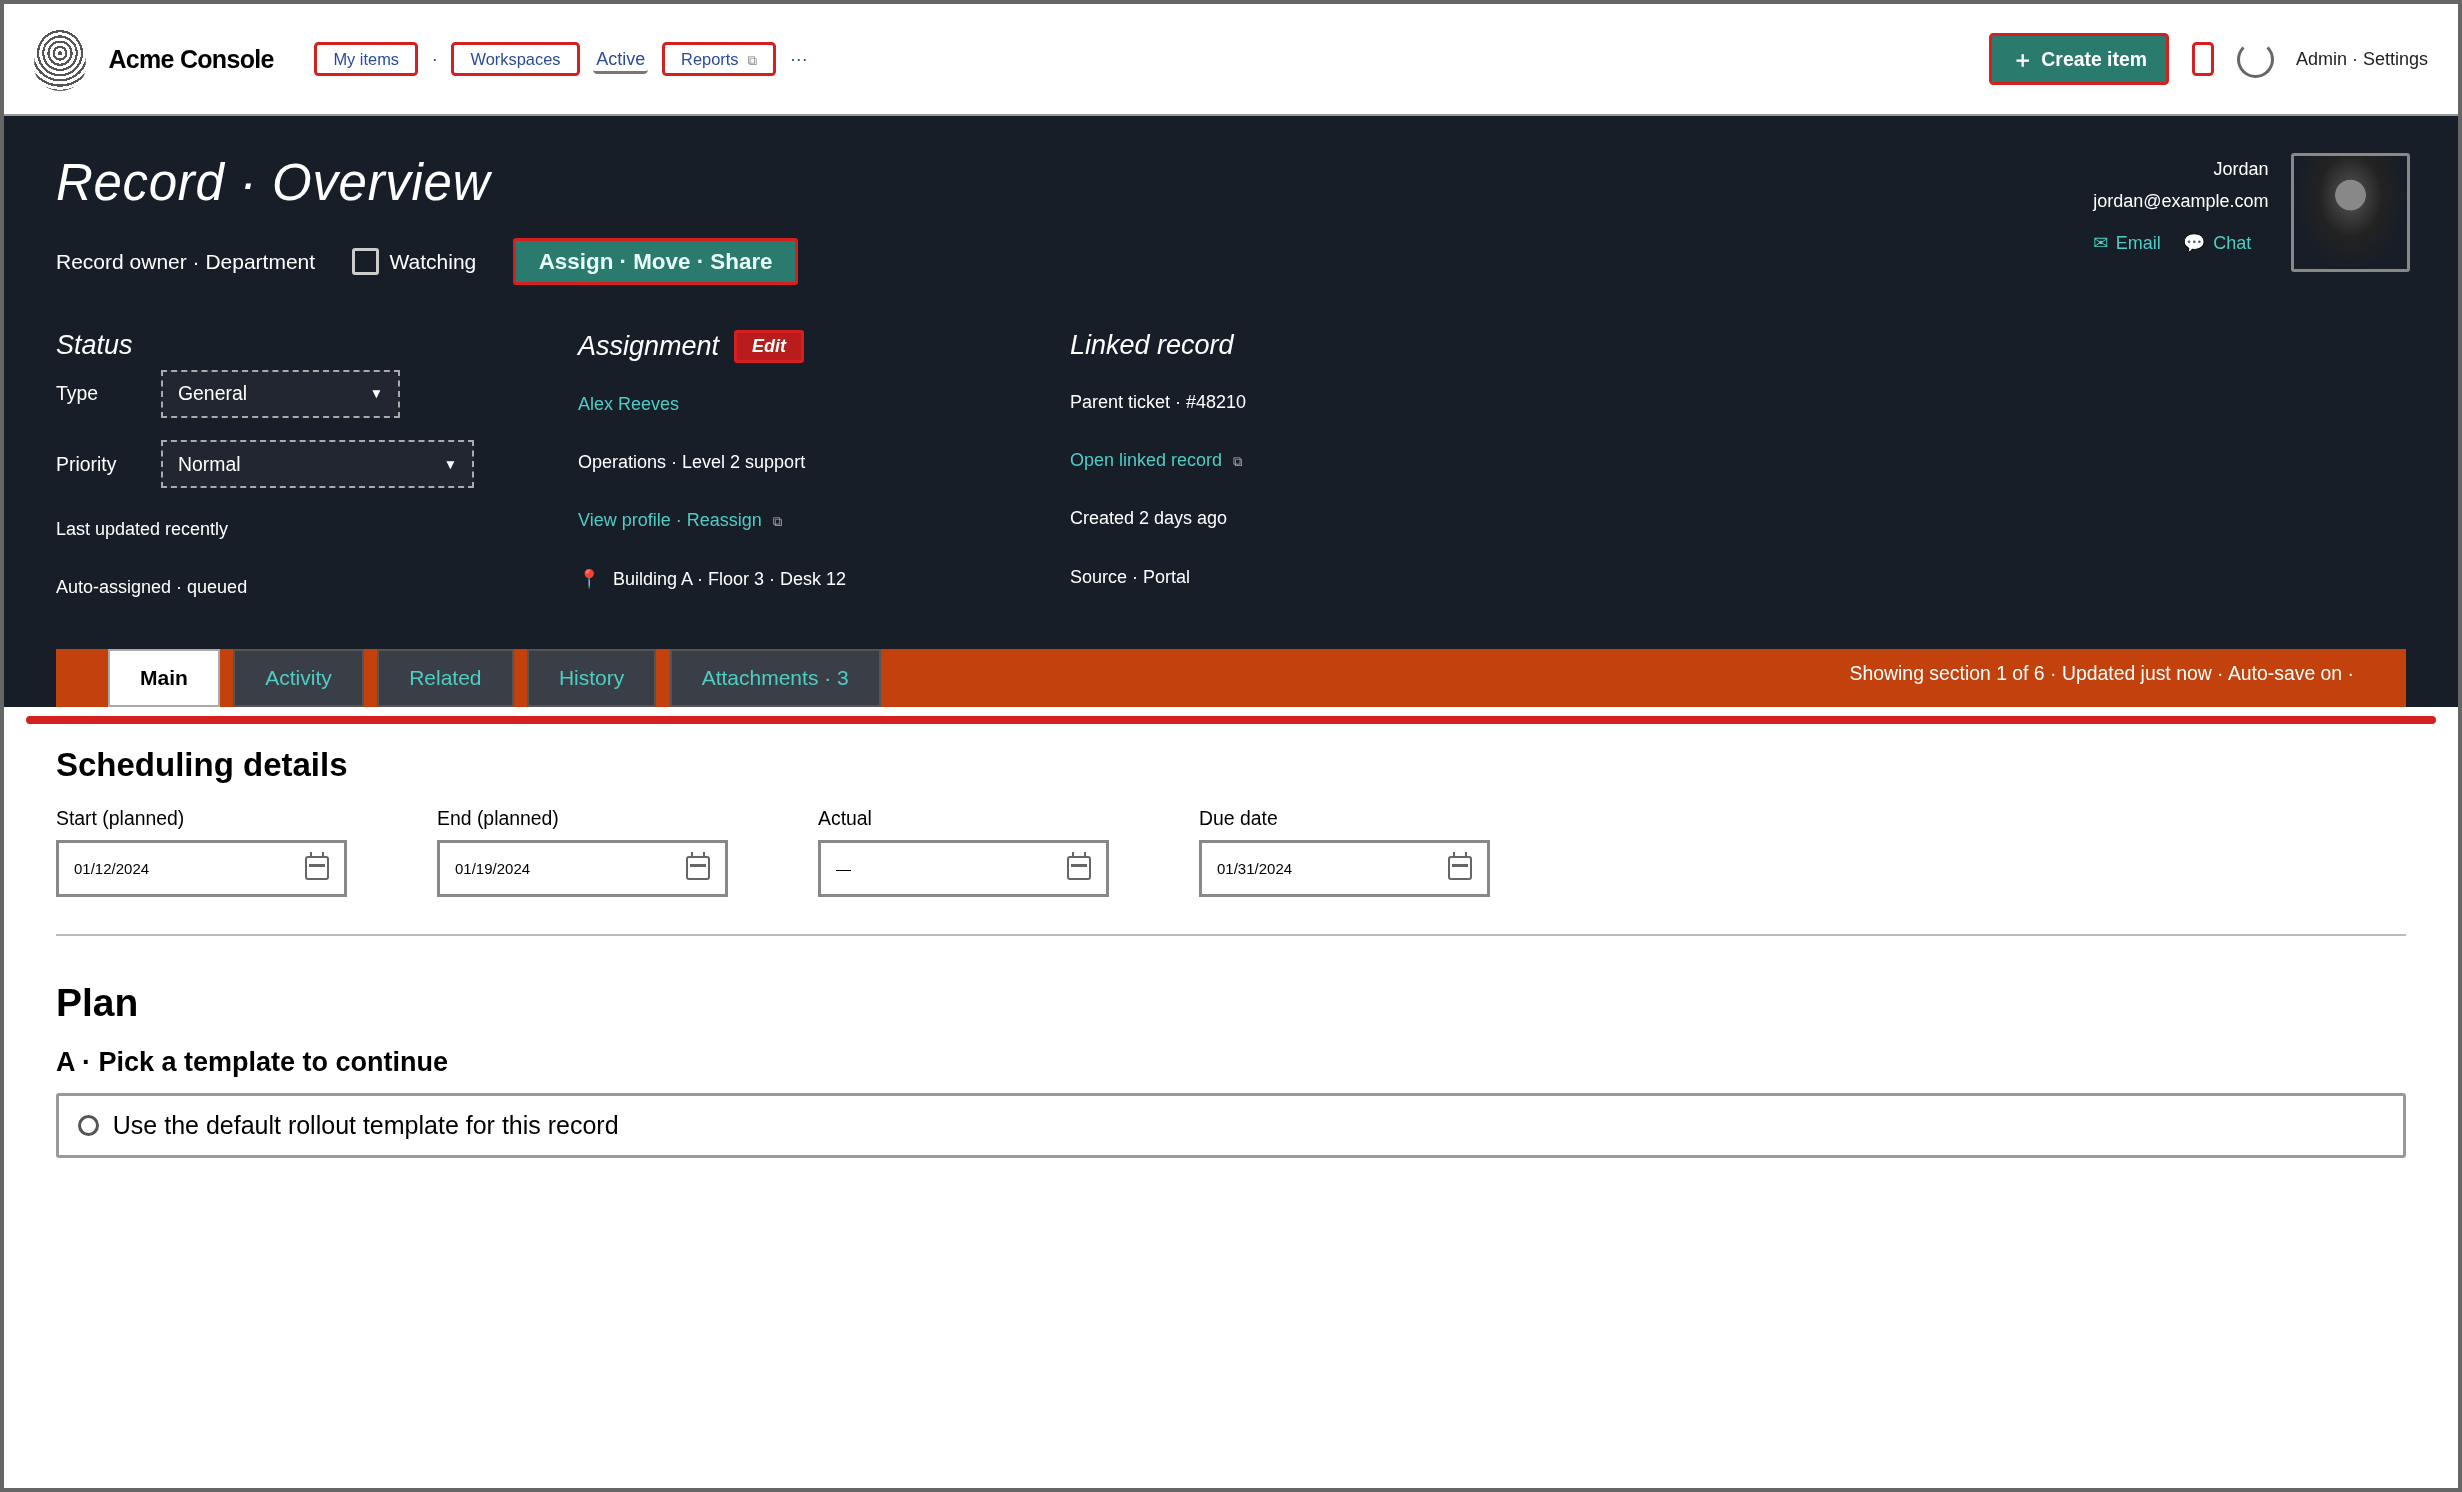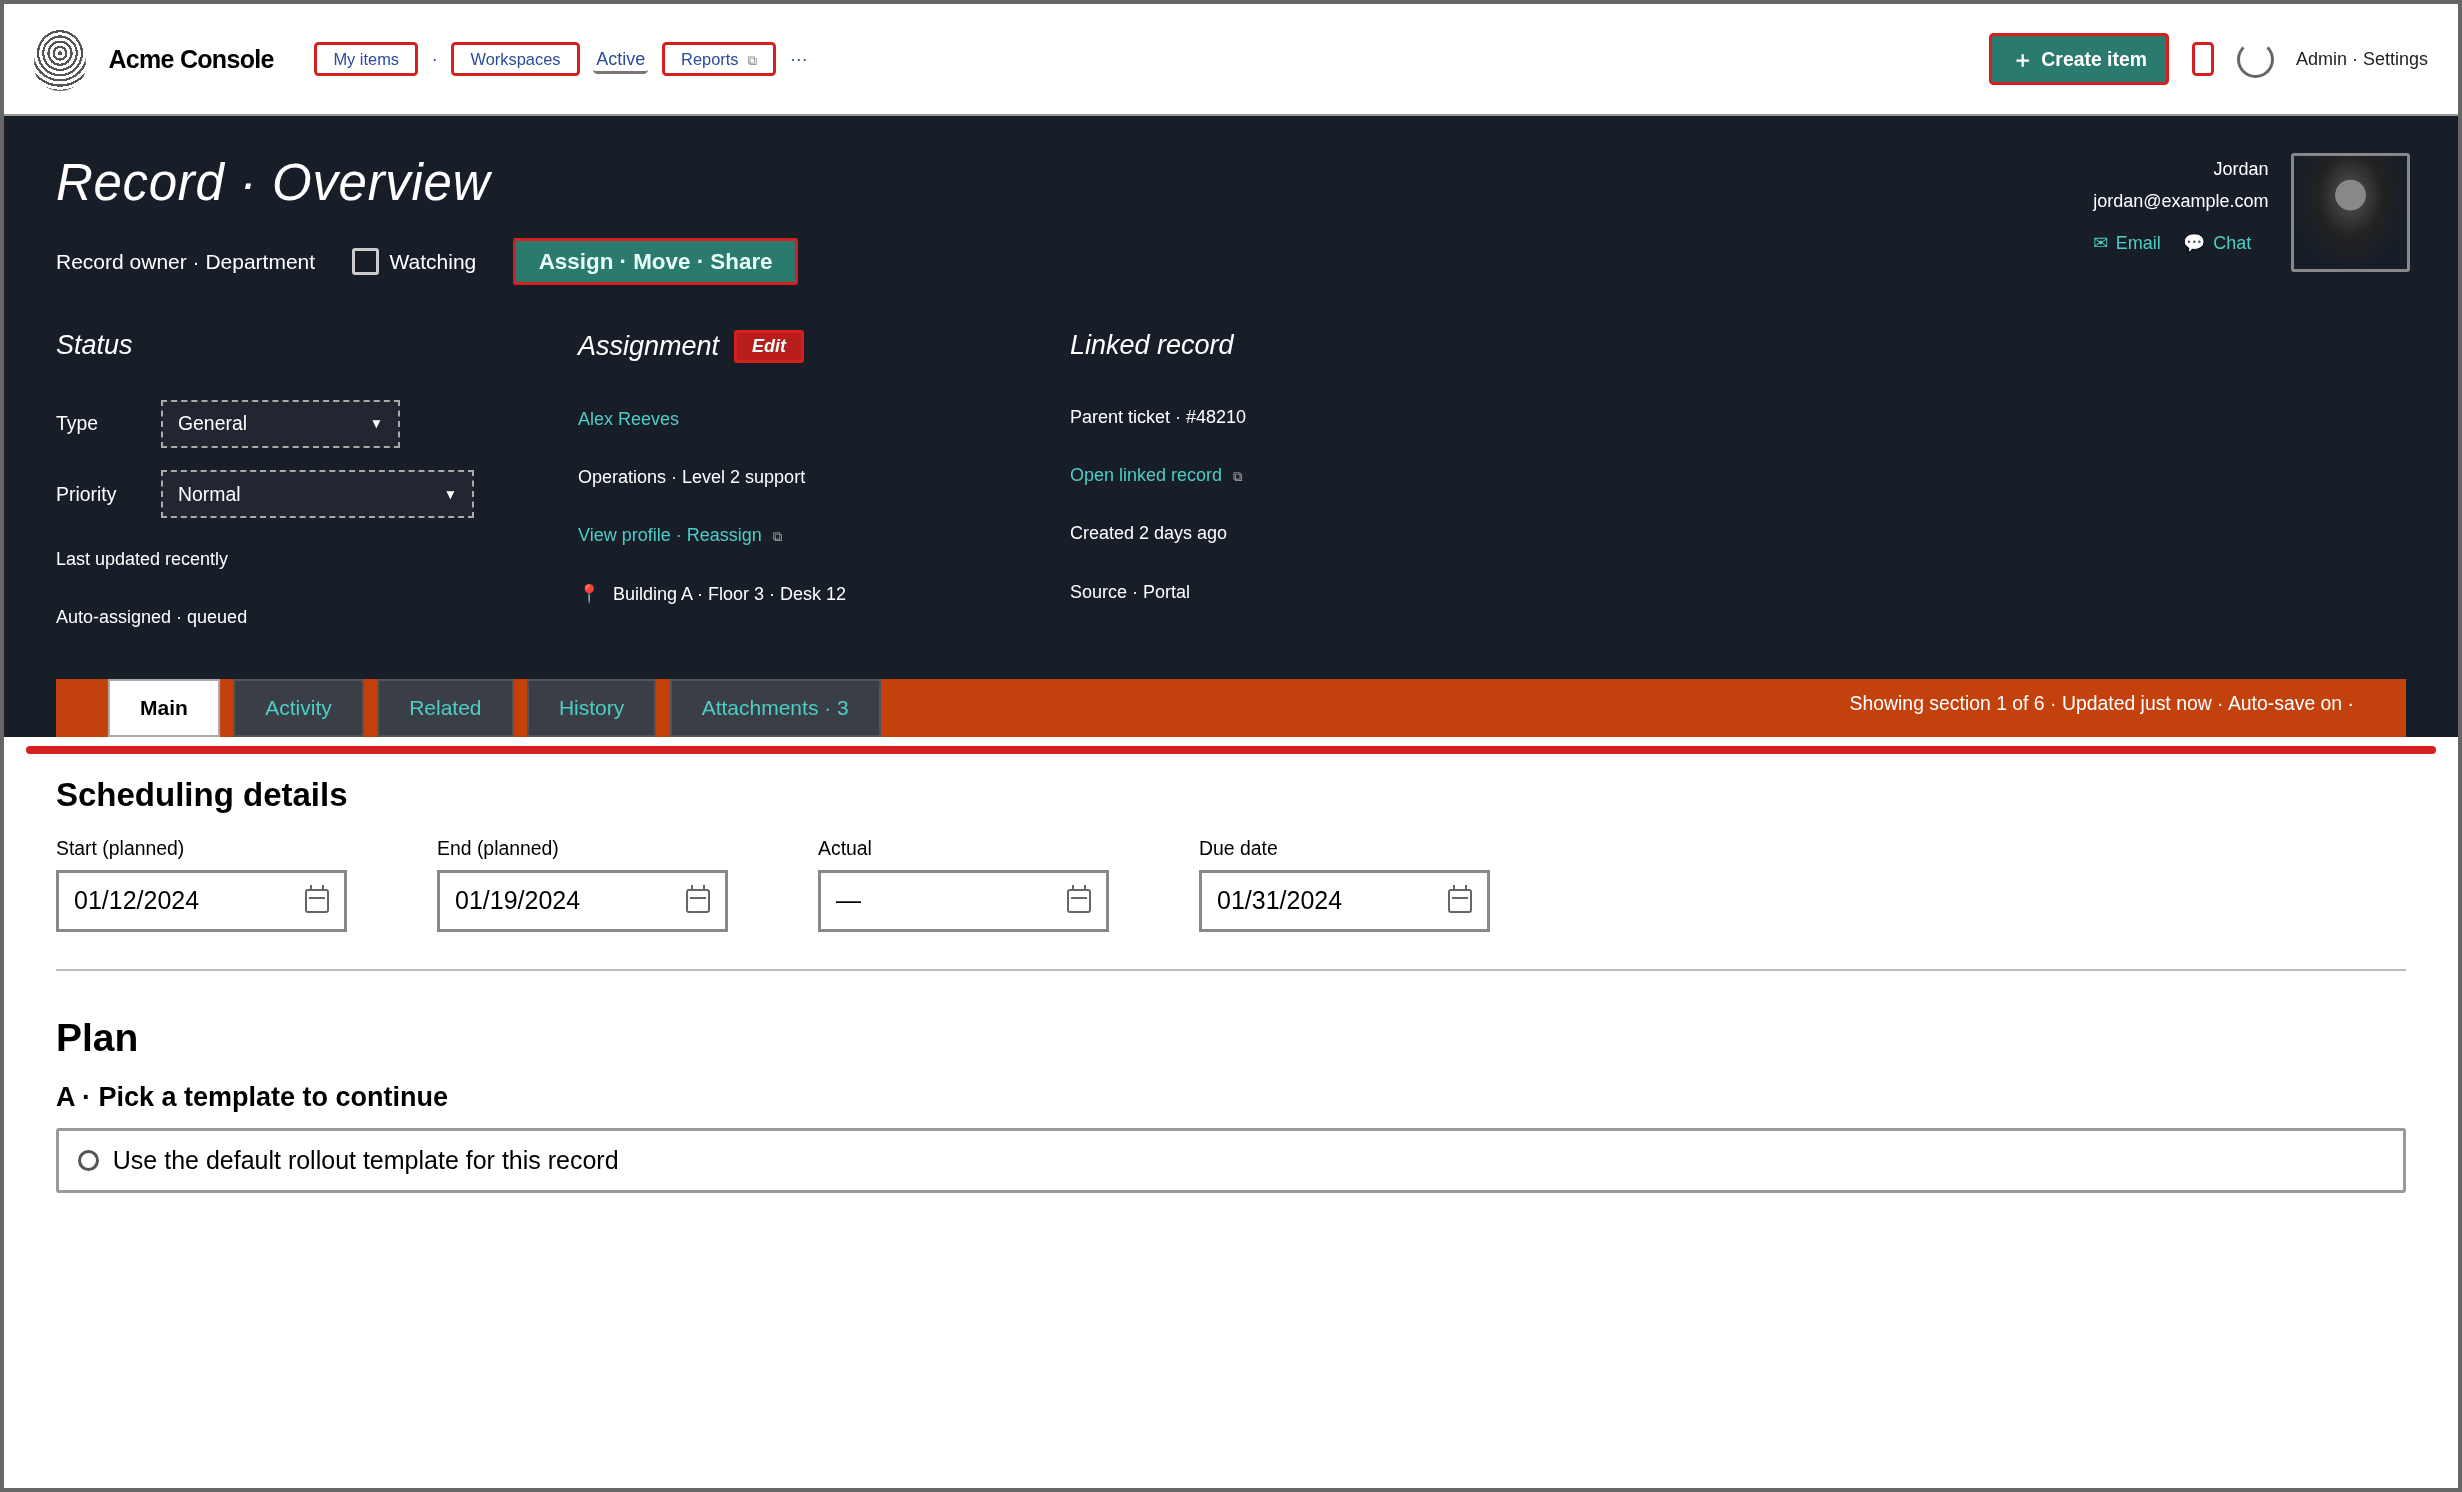--- a/index.html
+++ b/index.html
@@ -33,21 +33,21 @@
   .ribbon-btn { background: #2a7a6e; color: #e9fff9; border: 3.7px solid #d62020; border-radius: 3px; padding: 7.5px 22.4px; font-size: 22.4px; font-weight: 600; cursor: pointer; }
   .hero-contact { position: absolute; right: 48px; top: 37px; display: flex; gap: 22.4px; align-items: flex-start; }
   .contact-text { text-align: right; font-size: 18px; line-height: 1.8; }
   .contact-links { display: flex; gap: 22.4px; margin-top: 9px; color: #4ecdc4; font-size: 18px; }
   .contact-links span { display: flex; align-items: center; gap: 7.5px; }
   .avatar { width: 119px; height: 119px; border: 3px solid #888; border-radius: 3px; background: radial-gradient(ellipse at 50% 35%, #555 0%, #222 40%, #181e28 70%); position: relative; }
   .avatar::after { content:""; position:absolute; inset:13.4px; border-radius:50% 50% 40% 40%/55% 55% 45% 45%; background:radial-gradient(circle at 50% 30%, #888 0 20%, transparent 21%); }
 
   .hero-cols { display: flex; gap: 104px; padding-bottom: 45px; }
   .col { flex: 0 0 auto; min-width: 388px; }
-  .col h3 { font-size: 27px; font-weight: 500; margin-bottom: 39px; font-style: italic; display: flex; align-items: center; gap: 15px; }
+  .col h3 { font-size: 27px; font-weight: 500; margin-bottom: 9px; font-style: italic; display: flex; align-items: center; gap: 15px; }
   .pill { background: #b91c1c; color: #e9fff9; border: 3.7px solid #d62020; border-radius: 3px; padding: 3px 15px; font-size: 18px; font-weight: 600; cursor: pointer; }
   .field-row { display: flex; align-items: center; gap: 15px; font-size: 19.4px; margin-bottom: 22.4px; }
   .field-row label { min-width: 90px; }
   .select { border: 2.2px dashed #aaa; padding: 10.4px 15px; min-width: 239px; display: flex; justify-content: space-between; align-items: center; font-size: 19.4px; cursor: pointer; background: rgba(255,255,255,0.04); }
   .select .caret { font-size: 13.4px; }
   .meta-line { font-size: 18px; margin-top: 24px; line-height: 1.9; }
   .link-teal { color: #4ecdc4; }
   .ext-small { font-size: 13.4px; margin-left: 6px; color: #aaa; }
   .loc-icon { font-size: 18px; margin-right: 7.5px; color: #ccc; }
 
@@ -59,21 +59,21 @@
   .subtabs-spacer { flex: 1; }
   .subtabs-right { color: #fff; font-size: 19.4px; padding-right: 52px; padding-bottom: 10.4px; }
   .red-divider { height: 7.5px; background: #d62020; margin: 9px 22.4px 0 22.4px; border-radius: 4.5px; }
 
   
   .content { background: #fff; padding: 22.4px 52px 0 52px; }
   .content h2 { font-size: 33px; font-weight: 700; margin-bottom: 22.4px; }
   .date-grid { display: flex; gap: 90px; padding-bottom: 37px; border-bottom: 2.2px solid #bbb; }
   .date-field { flex: 0 0 auto; }
   .date-field label { display: block; font-size: 19.4px; margin-bottom: 10.4px; }
-  .date-input { border: 3px solid #888; padding: 13.4px 15px; width: 291px; display: flex; justify-content: space-between; align-items: center; font-size: 25px; cursor: pointer; }
+  .date-input { border: 3px solid #888; padding: 13.4px 15px; width: 291px; display: flex; justify-content: space-between; align-items: center; font-size: 15px; cursor: pointer; }
   .cal-icon { width: 24px; height: 24px; border: 2.2px solid #666; position: relative; border-radius: 3px; }
   .cal-icon::before { content:""; position:absolute; top:-6px; left:3px; right:3px; height:4.5px; border-left:2.2px solid #666; border-right:2.2px solid #666; }
   .cal-icon::after { content:""; position:absolute; top:6px; left:2.2px; right:2.2px; height:2.2px; background:#666; }
 
   .section2 { padding-top: 45px; }
   .section2 h2 { font-size: 39px; font-weight: 800; margin-bottom: 22.4px; }
   .section2 .sublabel { font-size: 27px; font-weight: 600; margin-bottom: 15px; }
   .bigbox { border: 3px solid #999; border-radius: 3px; padding: 15px 19.4px; font-size: 25px; display: flex; align-items: center; gap: 13.4px; }
   .radio-dot { width: 21px; height: 21px; border: 3px solid #555; border-radius: 50%; }
 </style>

